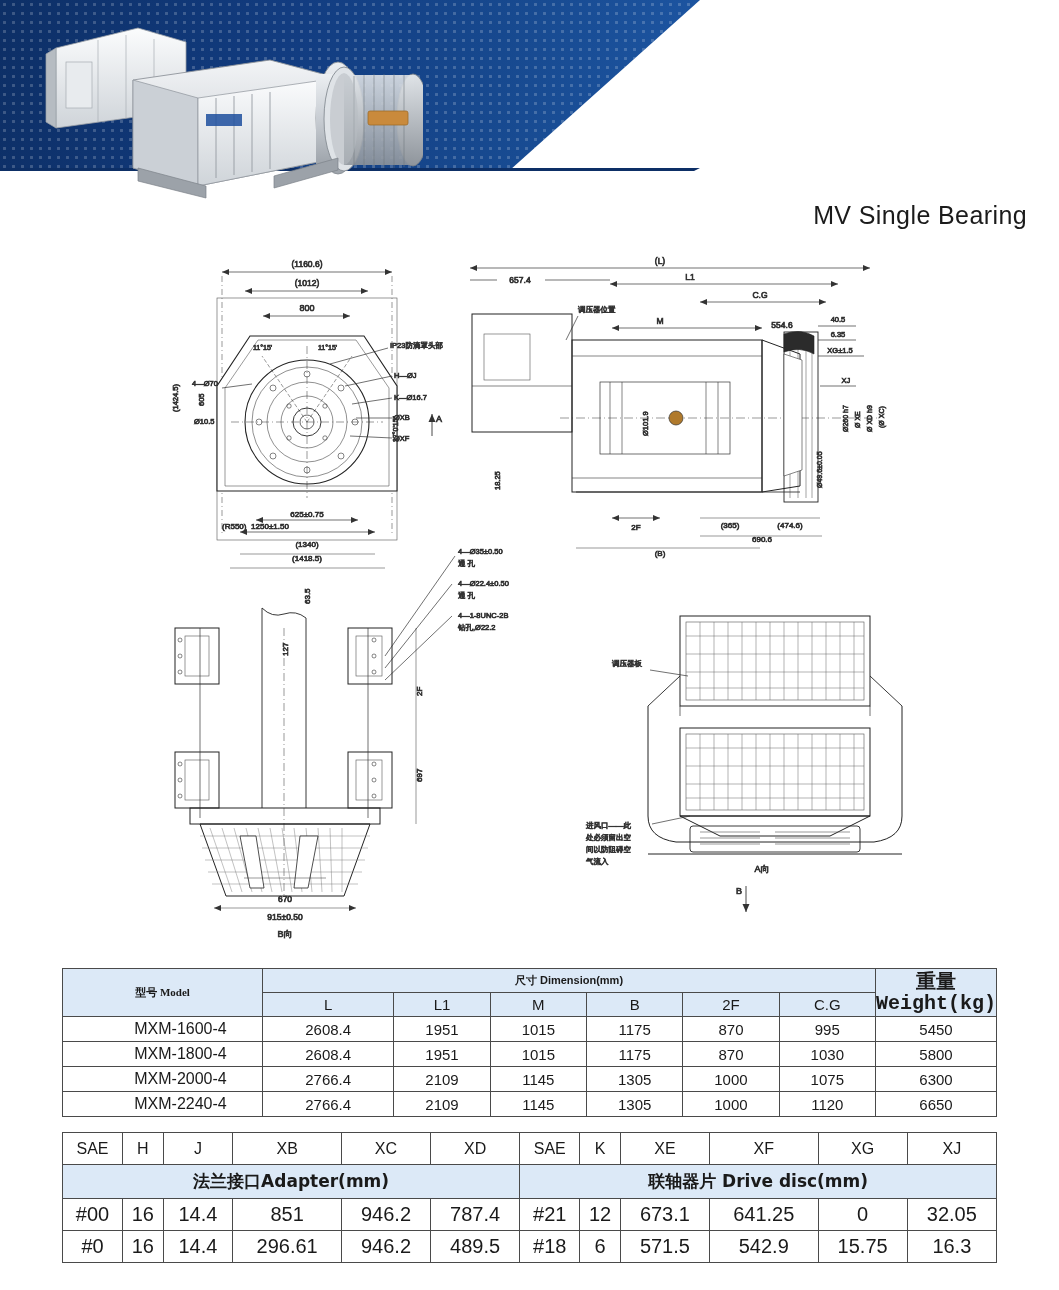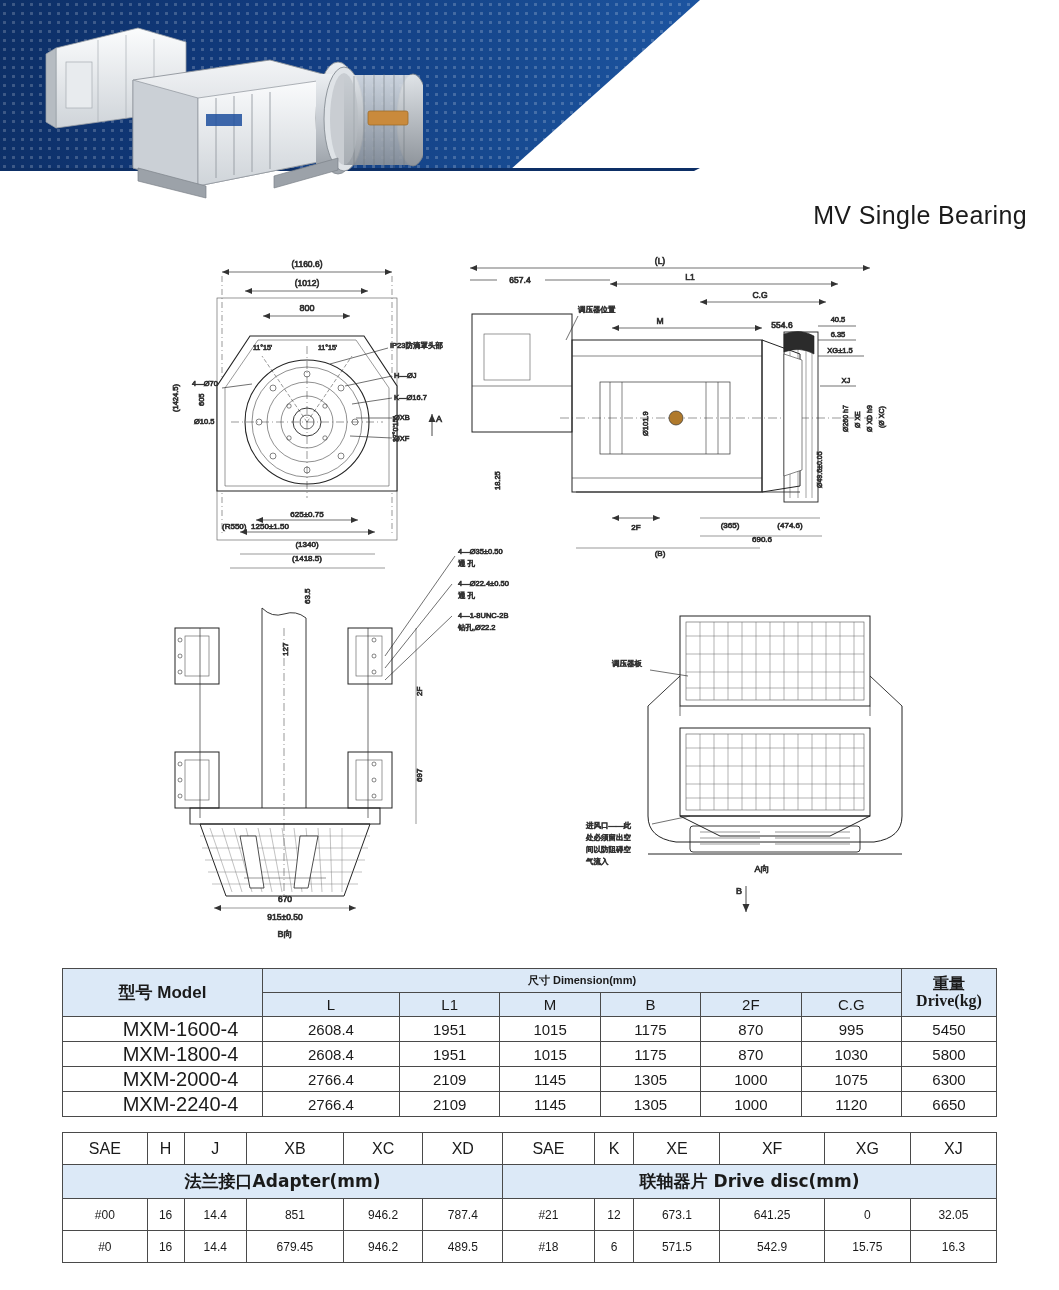--- a/index.html
+++ b/index.html
@@ -92,29 +92,29 @@
     text-align: center;
     font-weight: normal;
     padding: 0;
   }
   .thead-bg { background: #dce9f7; }
 
   
   #table-dimension { }
   #table-dimension th { height: 24px; font-size: 15px; }
   #table-dimension td { height: 25px; }
-  #table-dimension .model-head { font-size: 17px; font-weight: bold; font-family: Liberation Sans, sans-serif; }
+  #table-dimension .model-head { font-size: 11px; font-weight: bold; font-family: Liberation Serif, serif; }
   #table-dimension .dim-head { font-size: 11px; font-weight: bold; font-family: Liberation Sans, sans-serif; }
-  #table-dimension .wt-head { font-size: 16px; font-weight: bold; font-family: Liberation Serif, serif; line-height: 1.05; }
+  #table-dimension .wt-head { font-size: 20px; font-weight: bold; font-family: Liberation Mono, monospace; line-height: 1.05; }
   #table-dimension .sub-head { font-size: 15px; }
-  #table-dimension .model-cell { font-size: 20px; padding-left: 36px; }
+  #table-dimension .model-cell { font-size: 16px; padding-left: 36px; }
 
   
   #table-adapter th { height: 34px; font-size: 17px; font-weight: bold; font-family: "DejaVu Sans", sans-serif; }
-  #table-adapter td { height: 32px; font-size: 12px; }
+  #table-adapter td { height: 32px; font-size: 20px; }
   #table-adapter .col-head { font-size: 16px; }
 </style>
 </head>
 <body>
 
 <div class="header">
   <div class="header-band"></div>
   <div class="header-dots"></div>
   <div class="header-rule"></div>
 
@@ -547,21 +547,21 @@
 </div>
 
 <div class="tbl-wrap" style="top:968px;">
   <table id="table-dimension">
     <thead>
       <tr>
         <th class="thead-bg model-head" rowspan="2" style="width:200px;">型号  Model</th>
         <th class="thead-bg dim-head" colspan="6">尺寸 Dimension(mm)</th>
         <th class="thead-bg wt-head" rowspan="2" style="width:95px;">
           <div>重量</div>
-          <div>Drive(kg)</div>
+          <div>Weight(kg)</div>
         </th>
       </tr>
       <tr>
         <th class="thead-bg sub-head">L</th>
         <th class="thead-bg sub-head">L1</th>
         <th class="thead-bg sub-head">M</th>
         <th class="thead-bg sub-head">B</th>
         <th class="thead-bg sub-head">2F</th>
         <th class="thead-bg sub-head">C.G</th>
       </tr>
@@ -645,21 +645,21 @@
         <td>12</td>
         <td>673.1</td>
         <td>641.25</td>
         <td>0</td>
         <td>32.05</td>
       </tr>
       <tr>
         <td>#0</td>
         <td>16</td>
         <td>14.4</td>
-        <td>679.45</td>
+        <td>296.61</td>
         <td>946.2</td>
         <td>489.5</td>
         <td>#18</td>
         <td>6</td>
         <td>571.5</td>
         <td>542.9</td>
         <td>15.75</td>
         <td>16.3</td>
       </tr>
     </tbody>

